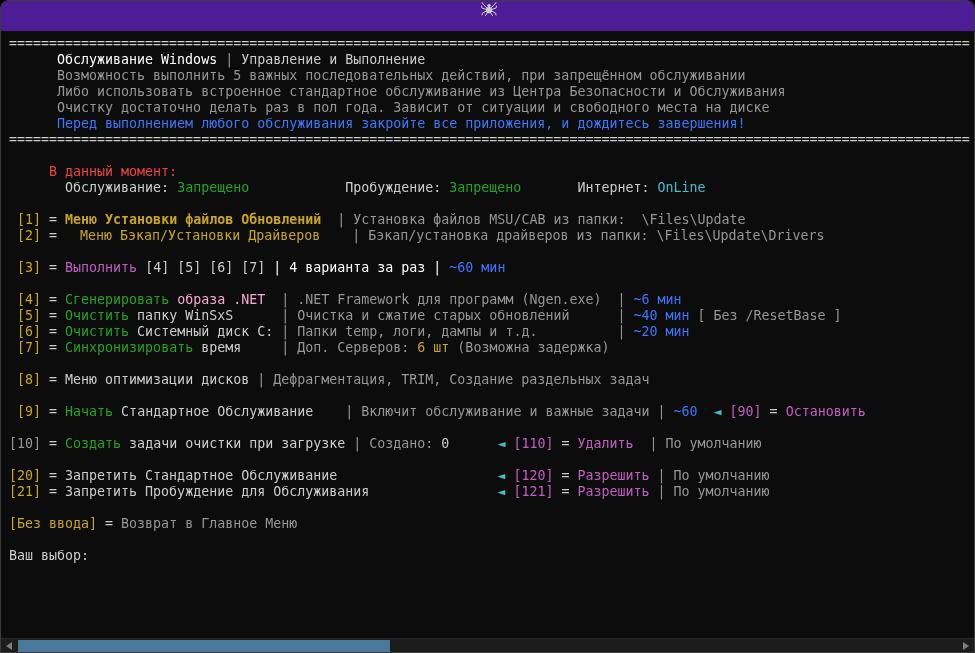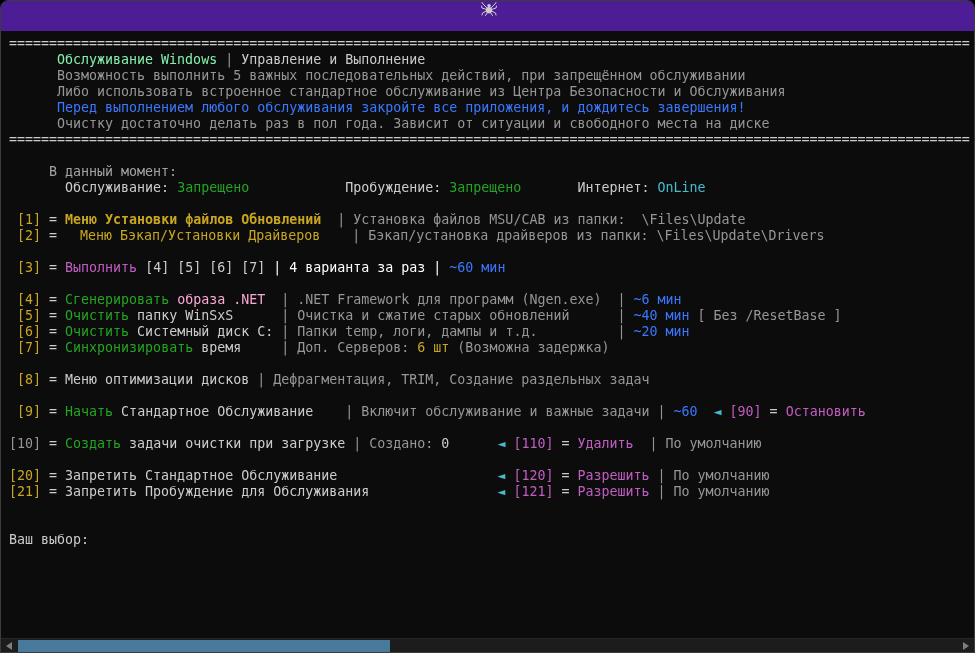--- a/index.html
+++ b/index.html
@@ -69,28 +69,28 @@
       <span>□</span>
     </div>
     <div class="win-btn close">
       <span>×</span>
     </div>
   </div>
 
   <div class="console" style="background: rgb(12, 12, 12);">
     <div>
         <div class="line"><span style="color: rgb(204, 204, 204);">========================================================================================================================</span></div>
-        <div class="line"><span style="color: #86efac;">      Обслуживание Windows</span><span style="color: rgb(150, 150, 150);"> | </span><span style="color: rgb(204, 204, 204);">Управление и Выполнение</span></div>
+        <div class="line"><span style="color: #ffffff;">      Обслуживание Windows</span><span style="color: rgb(150, 150, 150);"> | </span><span style="color: rgb(204, 204, 204);">Управление и Выполнение</span></div>
         <div class="line"><span style="color: rgb(150, 150, 150);">      Возможность выполнить 5 важных последовательных действий, при запрещённом обслуживании</span></div>
         <div class="line"><span style="color: rgb(150, 150, 150);">      Либо использовать встроенное стандартное обслуживание из Центра Безопасности и Обслуживания</span></div>
+        <div class="line"><span style="color: rgb(150, 150, 150);">      Очистку достаточно делать раз в пол года. Зависит от ситуации и свободного места на диске</span></div>
         <div class="line"><span style="color: rgb(59, 120, 255);">      Перед выполнением любого обслуживания закройте все приложения, и дождитесь завершения!</span></div>
-        <div class="line"><span style="color: rgb(150, 150, 150);">      Очистку достаточно делать раз в пол года. Зависит от ситуации и свободного места на диске</span></div>
         <div class="line"><span style="color: rgb(204, 204, 204);">========================================================================================================================</span></div>
         <div class="line"></div>
-        <div class="line"><span style="color: #a3a3a3;">     В данный момент:</span></div>
+        <div class="line"><span style="color: #ef4444;">     В данный момент:</span></div>
         <div class="line"><span style="color: rgb(204, 204, 204);">       Обслуживание: </span><span style="color: rgb(35, 165, 35);">Запрещено</span><span style="color: rgb(204, 204, 204);">            Пробуждение: </span><span style="color: rgb(35, 165, 35);">Запрещено</span><span style="color: rgb(204, 204, 204);">       Интернет: </span><span style="color: rgb(69, 188, 207);">OnLine</span></div>
         <div class="line"></div>
         <div class="line"><span style="color: rgb(201, 166, 32);"> [1]</span><span style="color: rgb(204, 204, 204);"> = </span><span style="color: rgb(201, 166, 32); font-weight: bold;">Меню Установки файлов Обновлений</span><span style="color: rgb(150, 150, 150);">  | Установка файлов MSU/CAB из папки:  \Files\Update</span></div>
         <div class="line"><span style="color: rgb(201, 166, 32);"> [2]</span><span style="color: rgb(204, 204, 204);"> = </span><span style="color: rgb(201, 166, 32); padding-left: 15px;">Меню Бэкап/Установки Драйверов</span><span style="color: rgb(150, 150, 150);">    | Бэкап/установка драйверов из папки: \Files\Update\Drivers</span></div>
         <div class="line"></div>
         <div class="line"><span style="color: rgb(201, 166, 32);"> [3]</span><span style="color: rgb(204, 204, 204);"> = </span><span style="color: rgb(194, 94, 194);">Выполнить</span><span style="color: rgb(204, 204, 204);"> [4] [5] [6] [7]</span><span style="color: #ffffff;"> | 4 варианта за раз | </span><span style="color: rgb(59, 120, 255);">~60 мин</span></div>
         <div class="line"></div>
         <div class="line"><span style="color: rgb(201, 166, 32);"> [4]</span><span style="color: rgb(204, 204, 204);"> = </span><span style="color: rgb(35, 165, 35);">Сгенерировать</span><span style="color: #f9a8d4;"> образа .NET</span><span style="color: rgb(150, 150, 150);">  | .NET Framework для программ (Ngen.exe)  | </span><span style="color: rgb(59, 120, 255);">~6 мин</span></div>
         <div class="line"><span style="color: rgb(201, 166, 32);"> [5]</span><span style="color: rgb(204, 204, 204);"> = </span><span style="color: rgb(35, 165, 35);">Очистить</span><span style="color: rgb(204, 204, 204);"> папку WinSxS</span><span style="color: rgb(150, 150, 150);">      | Очистка и сжатие старых обновлений      | </span><span style="color: rgb(59, 120, 255);">~40 мин</span><span style="color: rgb(150, 150, 150);"> [ Без /ResetBase ]</span></div>
         <div class="line"><span style="color: rgb(201, 166, 32);"> [6]</span><span style="color: rgb(204, 204, 204);"> = </span><span style="color: rgb(35, 165, 35);">Очистить</span><span style="color: rgb(204, 204, 204);"> Системный диск C:</span><span style="color: rgb(150, 150, 150);"> | Папки temp, логи, дампы и т.д.          | </span><span style="color: rgb(59, 120, 255);">~20 мин</span></div>
@@ -98,20 +98,21 @@
         <div class="line"></div>
         <div class="line"><span style="color: rgb(201, 166, 32);"> [8]</span><span style="color: rgb(204, 204, 204);"> = Меню оптимизации дисков</span><span style="color: rgb(150, 150, 150);"> | Дефрагментация, TRIM, Создание раздельных задач</span></div>
         <div class="line"></div>
         <div class="line"><span style="color: rgb(201, 166, 32);"> [9]</span><span style="color: rgb(204, 204, 204);"> = </span><span style="color: rgb(35, 165, 35);">Начать</span><span style="color: rgb(204, 204, 204);"> Стандартное Обслуживание</span><span style="color: rgb(150, 150, 150);">    | Включит обслуживание и важные задачи | </span><span style="color: rgb(59, 120, 255);">~60</span><span style="color: rgb(204, 204, 204);">  </span><span style="color: rgb(69, 188, 207);">◄</span><span style="color: rgb(204, 204, 204);"> </span><span style="color: rgb(194, 94, 194);">[90]</span><span style="color: rgb(204, 204, 204);"> = </span><span style="color: rgb(194, 94, 194);">Остановить</span></div>
         <div class="line"></div>
         <div class="line"><span style="color: rgb(150, 150, 150);">[10]</span><span style="color: rgb(204, 204, 204);"> = </span><span style="color: rgb(35, 165, 35);">Создать</span><span style="color: rgb(204, 204, 204);"> задачи очистки при загрузке</span><span style="color: rgb(150, 150, 150);"> | Создано: </span><span style="color: rgb(204, 204, 204);">0      </span><span style="color: rgb(69, 188, 207);">◄</span><span style="color: rgb(204, 204, 204);"> </span><span style="color: rgb(194, 94, 194);">[110]</span><span style="color: rgb(204, 204, 204);"> = </span><span style="color: rgb(194, 94, 194);">Удалить</span><span style="color: rgb(150, 150, 150);">  | По умолчанию</span></div>
         <div class="line"></div>
         <div class="line"><span style="color: rgb(201, 166, 32);">[20]</span><span style="color: rgb(204, 204, 204);"> = Запретить Стандартное Обслуживание                    </span><span style="color: rgb(69, 188, 207);">◄</span><span style="color: rgb(204, 204, 204);"> </span><span style="color: rgb(194, 94, 194);">[120]</span><span style="color: rgb(204, 204, 204);"> = </span><span style="color: rgb(194, 94, 194);">Разрешить</span><span style="color: rgb(150, 150, 150);"> | По умолчанию</span></div>
         <div class="line"><span style="color: rgb(201, 166, 32);">[21]</span><span style="color: rgb(204, 204, 204);"> = Запретить Пробуждение для Обслуживания                </span><span style="color: rgb(69, 188, 207);">◄</span><span style="color: rgb(204, 204, 204);"> </span><span style="color: rgb(194, 94, 194);">[121]</span><span style="color: rgb(204, 204, 204);"> = </span><span style="color: rgb(194, 94, 194);">Разрешить</span><span style="color: rgb(150, 150, 150);"> | По умолчанию</span></div>
         <div class="line"></div>
+        <div class="line"><span style="color: rgb(201, 166, 32);">[Без ввода]</span><span style="color: rgb(204, 204, 204);"> = </span><span style="color: rgb(150, 150, 150);">Возврат в Главное Меню</span></div>
         <div class="line"></div>
         <div class="line"><span style="color: rgb(204, 204, 204);">Ваш выбор:</span></div>
       </div>
   </div>
 
   <div class="scrollbar">
     <div class="sb-arrow">
       <span class="tri-left"></span>
     </div>
     <div class="sb-thumb" style="background: rgb(74, 122, 155);"></div>

